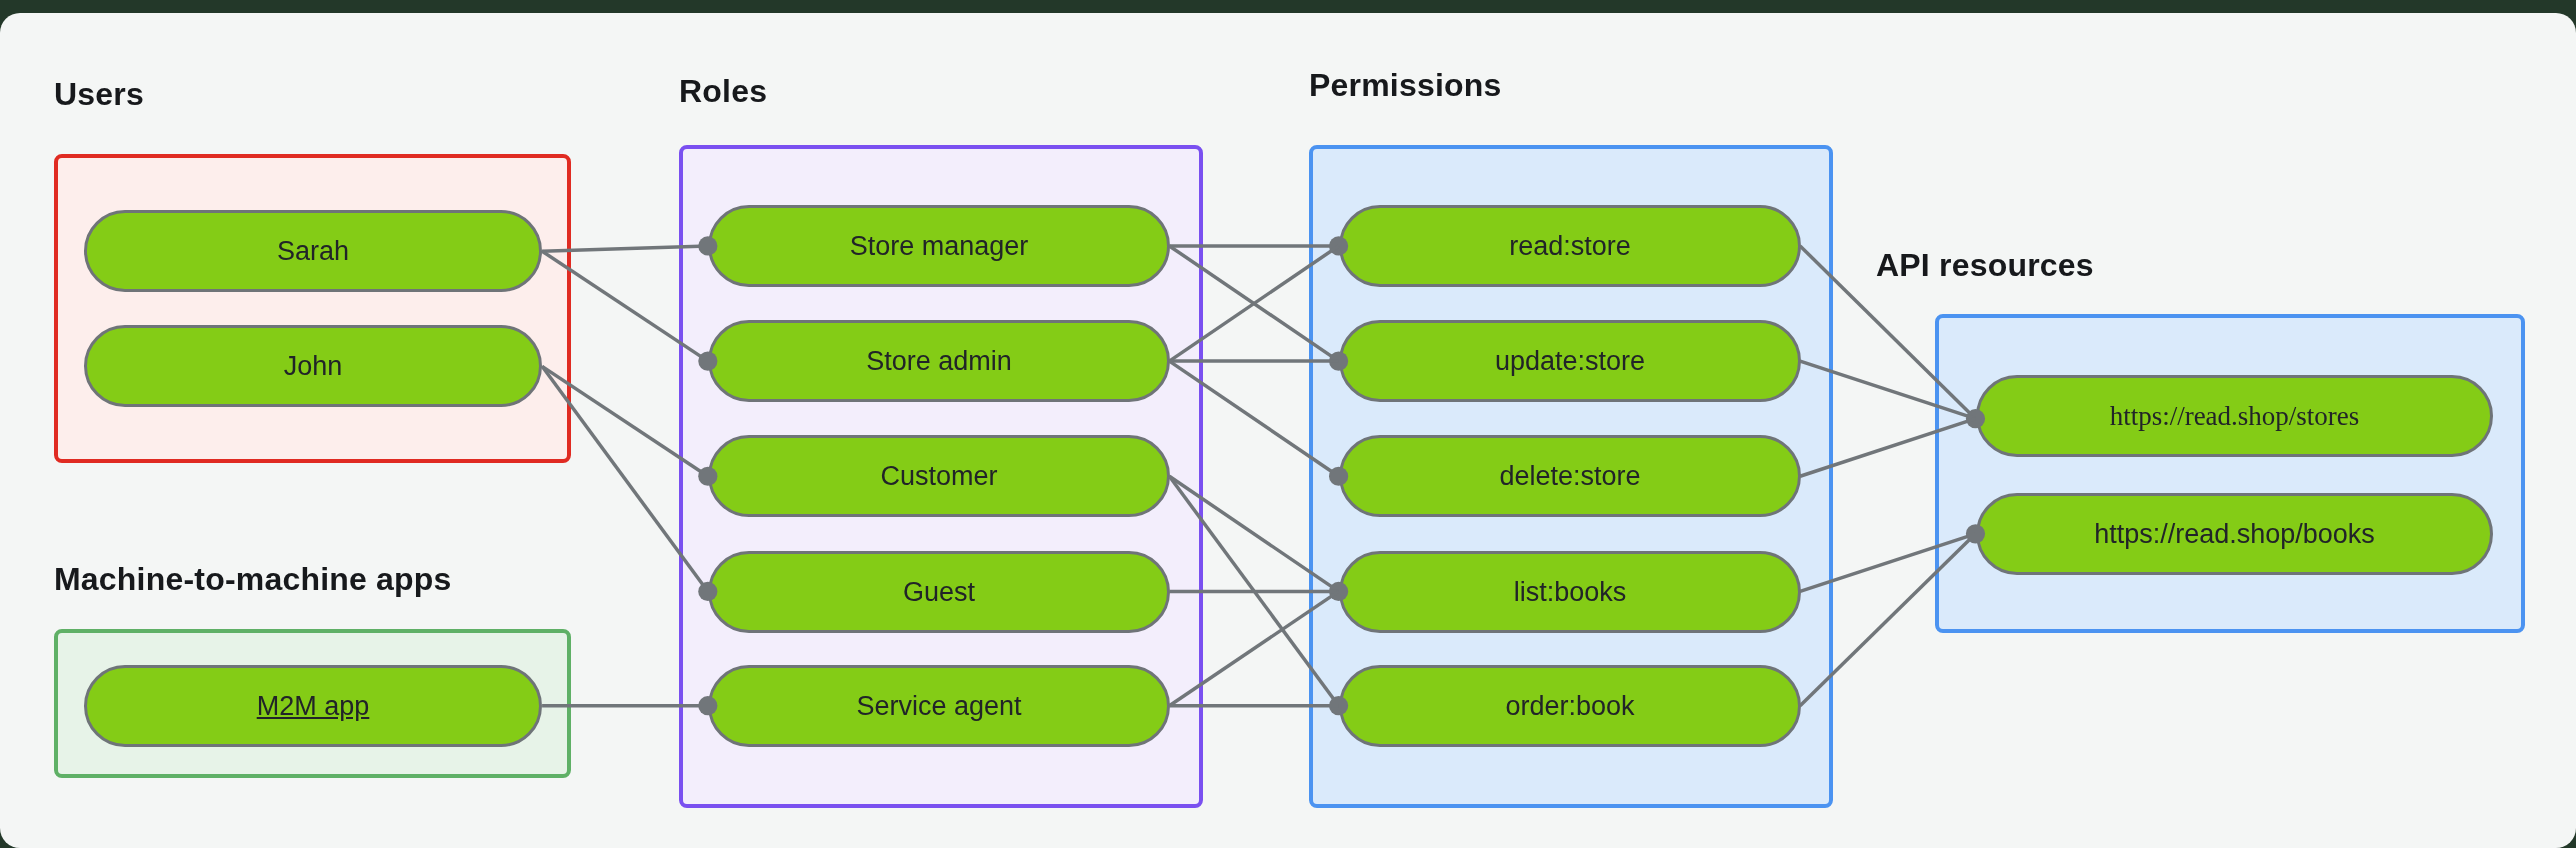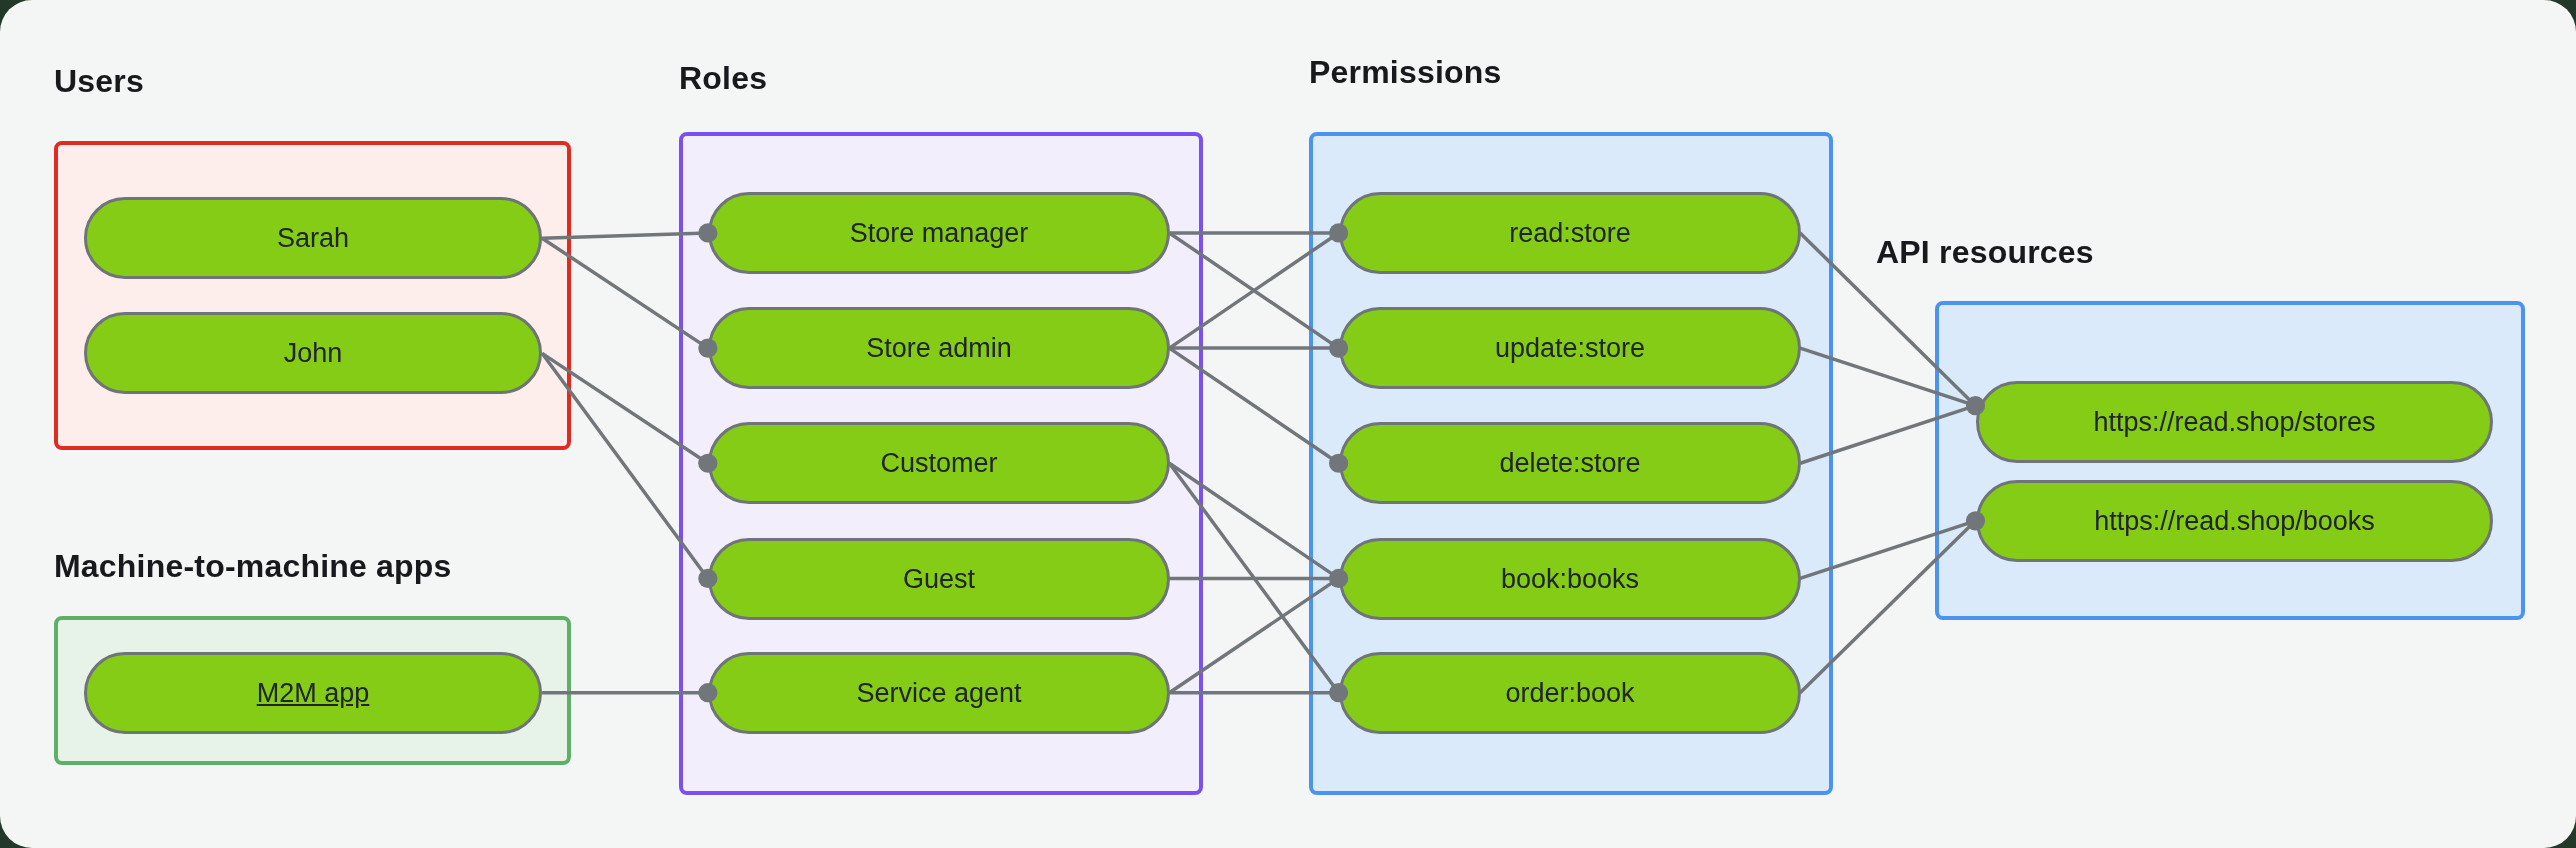--- a/index.html
+++ b/index.html
@@ -5,22 +5,23 @@
   html,body{margin:0;padding:0;}
   body{
     width:2576px;height:848px;
     background:var(--outer-bg,#233829);
     font-family:"Liberation Sans", sans-serif;
     position:relative;
   }
   #canvas{
     position:absolute;inset:0;
     background:var(--canvas-bg,#f4f6f5);
-    border-radius:32px;
+    border-radius:20px;
     overflow:hidden;
+    margin-top:13px;
   }
   .group-title{
     position:absolute;
     font-size:32px;font-weight:600;
     color:var(--text,#17191c);
     line-height:40px;
     letter-spacing:0.2px;
     white-space:nowrap;
   }
   .group-box{
@@ -84,24 +85,24 @@
 
   <div class="node n-role" style="top:192px;">Store manager</div>
   <div class="node n-role" style="top:307px;">Store admin</div>
   <div class="node n-role" style="top:422px;">Customer</div>
   <div class="node n-role" style="top:538px;">Guest</div>
   <div class="node n-role" style="top:652px;">Service agent</div>
 
   <div class="node n-perm" style="top:192px;">read:store</div>
   <div class="node n-perm" style="top:307px;">update:store</div>
   <div class="node n-perm" style="top:422px;">delete:store</div>
-  <div class="node n-perm" style="top:538px;">book:books</div>
+  <div class="node n-perm" style="top:538px;">list:books</div>
   <div class="node n-perm" style="top:652px;">order:book</div>
 
-  <div class="node n-api" style="top:381px;">https://read.shop/stores</div>
+  <div class="node n-api" style="top:362px;font-family:Liberation Serif, serif;">https://read.shop/stores</div>
   <div class="node n-api" style="top:480px;">https://read.shop/books</div>
 
   <svg id="edges" width="2576" height="848" viewBox="0 0 2952 972">
       <line x1="621" y1="273" x2="811" y2="267" class="edge-line"></line>
       <circle cx="811" cy="267" r="11" class="edge-dot"></circle>
       <line x1="621" y1="273" x2="811" y2="399" class="edge-line"></line>
       <circle cx="811" cy="399" r="11" class="edge-dot"></circle>
       <line x1="621" y1="405" x2="811" y2="531" class="edge-line"></line>
       <circle cx="811" cy="531" r="11" class="edge-dot"></circle>
       <line x1="621" y1="405" x2="811" y2="663" class="edge-line"></line>

